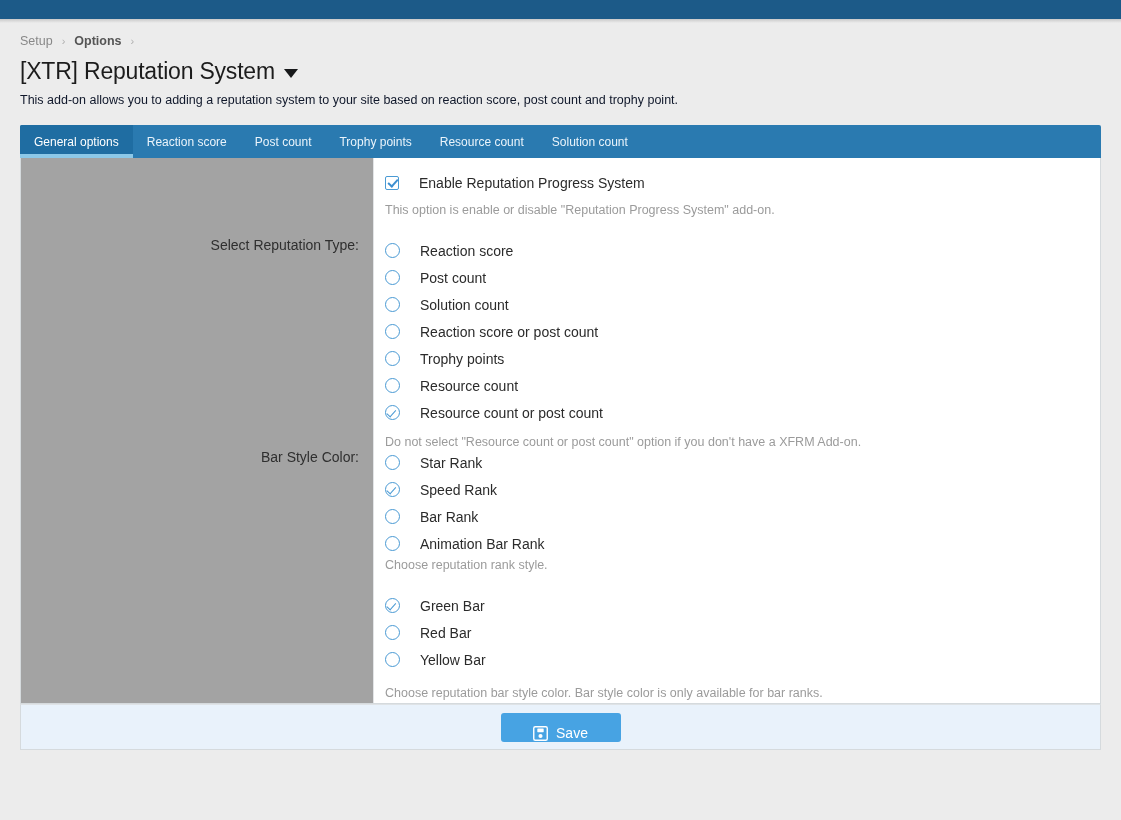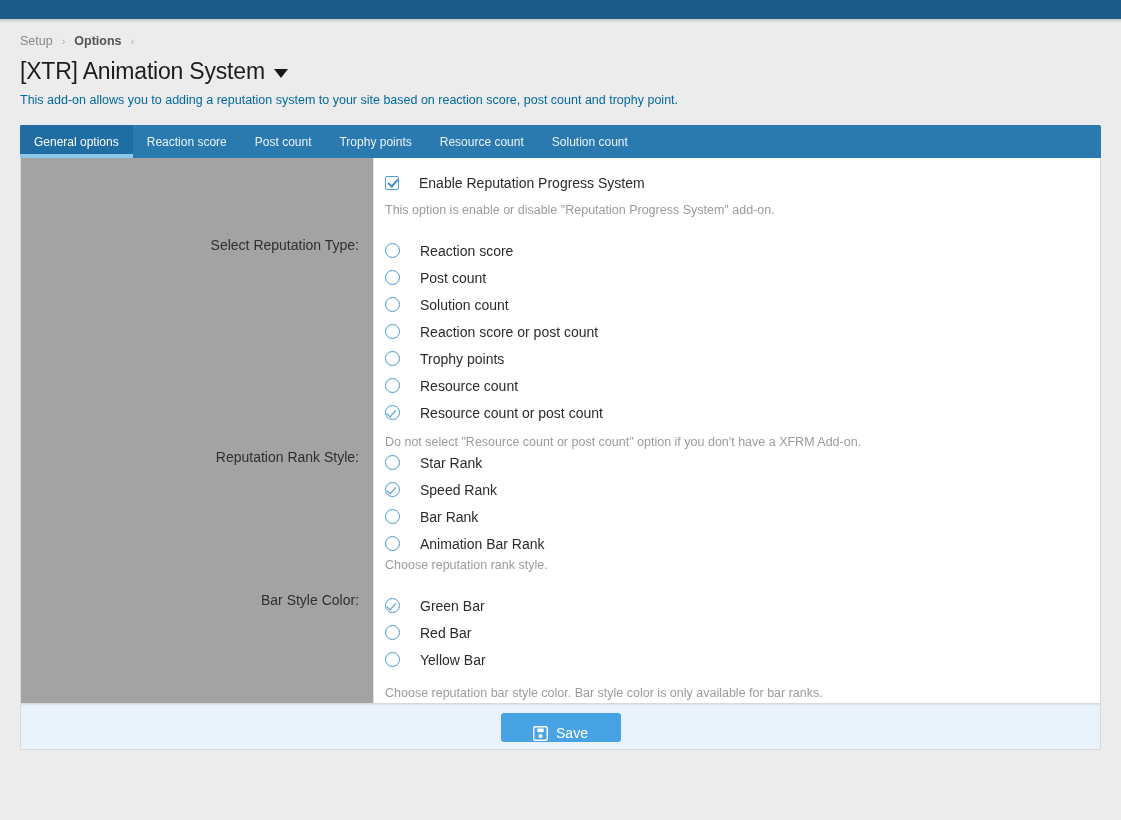--- a/index.html
+++ b/index.html
@@ -56,21 +56,21 @@
   .title-caret {
     width: 0; height: 0;
     border-left: 7px solid transparent;
     border-right: 7px solid transparent;
     border-top: 9px solid #17181a;
     margin-top: 5px;
     cursor: pointer;
   }
   .page-desc {
     font-size: 12.5px;
-    color: #0369a1;
+    color: #0f172a;
     margin: 6px 0 0 0;
     line-height: 16px;
   }
 
   
   .tabs-wrap {
     margin: 17px 20px 0 20px;
     background: #2a7ab0;
     display: flex;
     align-items: stretch;
@@ -223,21 +223,21 @@
 <div class="pagehead">
 
   <div class="breadcrumb">
     <span class="crumb-link">Setup</span>
     <span class="crumb-sep">›</span>
     <span class="crumb-strong">Options</span>
     <span class="crumb-sep">›</span>
   </div>
 
   <div class="title-row">
-    <h1 class="page-title">[XTR] Animation System</h1>
+    <h1 class="page-title">[XTR] Reputation System</h1>
     <span class="title-caret"></span>
   </div>
 
   <p class="page-desc">This add-on allows you to adding a reputation system to your site based on reaction score, post count and trophy point.</p>
 </div>
 
 <div class="tabs-wrap">
   <div class="tab active">
       <span>General options</span>
     </div>
@@ -258,23 +258,20 @@
     </div>
 </div>
 
 <div class="panel">
   <div class="rows">
 
     <div class="rows-labelcol">
       <div style="height:68px;"></div>
       <div class="lbl-cell" style="height:212px; padding-top:11px;">
         <span>Select Reputation Type:</span>
-      </div>
-      <div class="lbl-cell" style="height:143px; padding-top:11px;">
-        <span>Reputation Rank Style:</span>
       </div>
       <div class="lbl-cell" style="height:122px; padding-top:11px;">
         <span>Bar Style Color:</span>
       </div>
     </div>
 
     <div class="rows-bodycol">
 
       <div class="opt-cell" style="height:68px; padding-top:11px;">
         <div class="opt-line">

